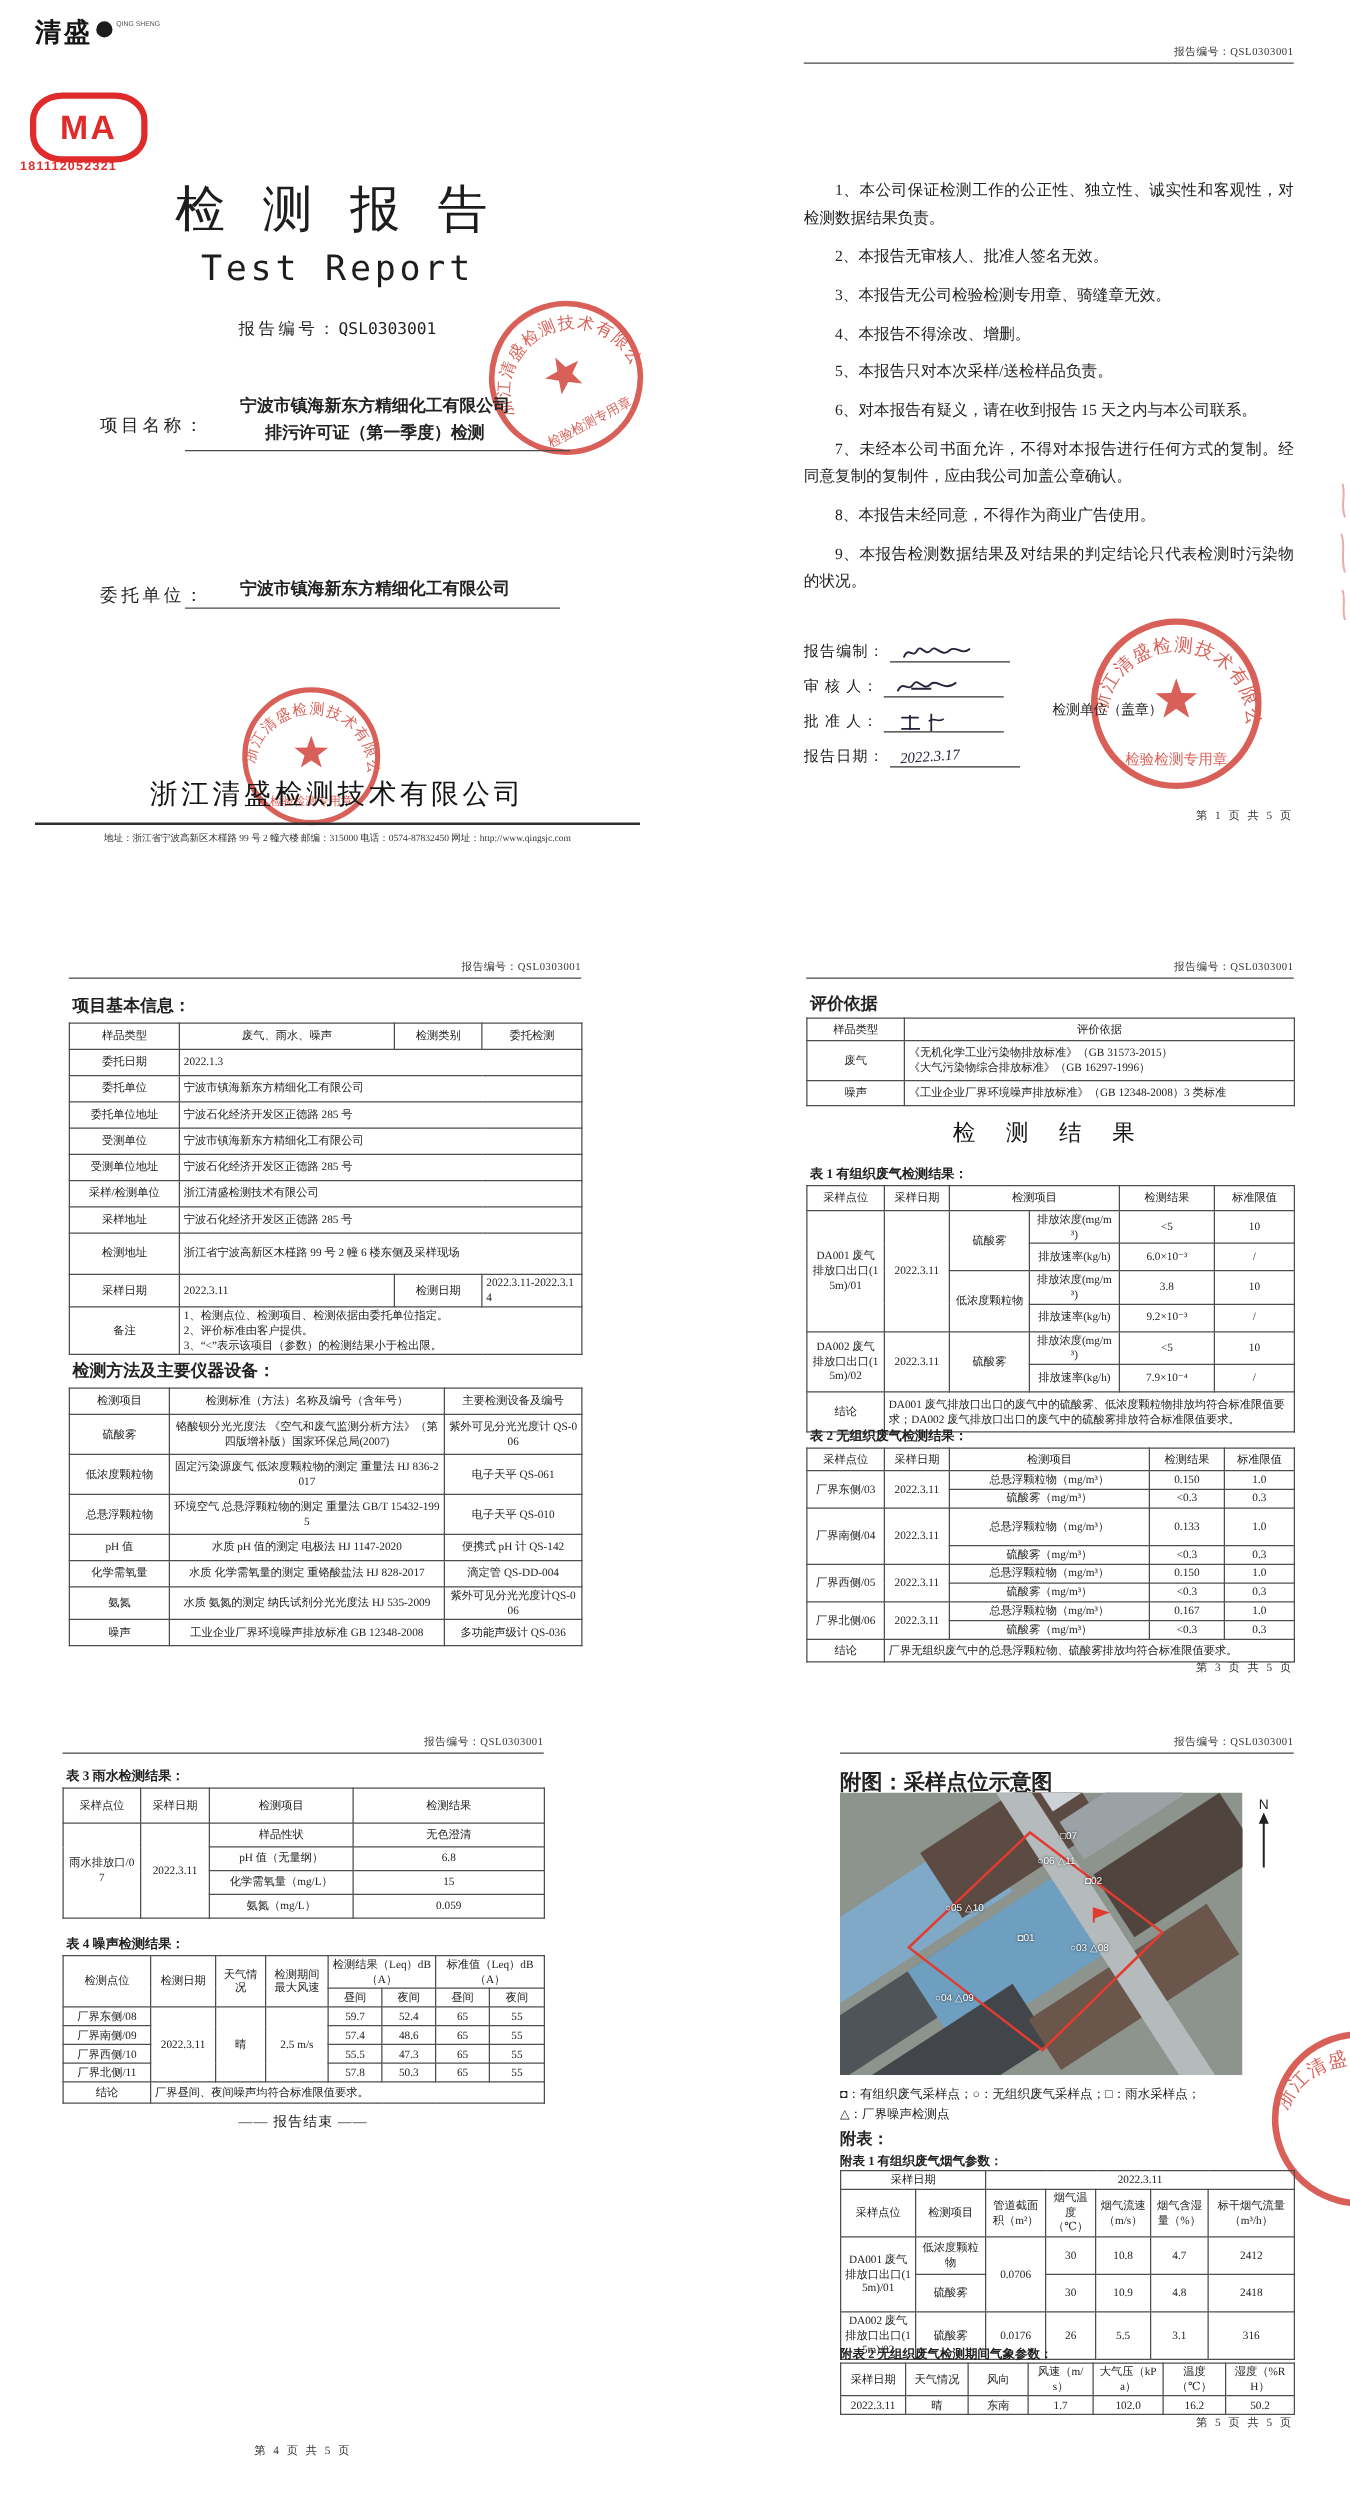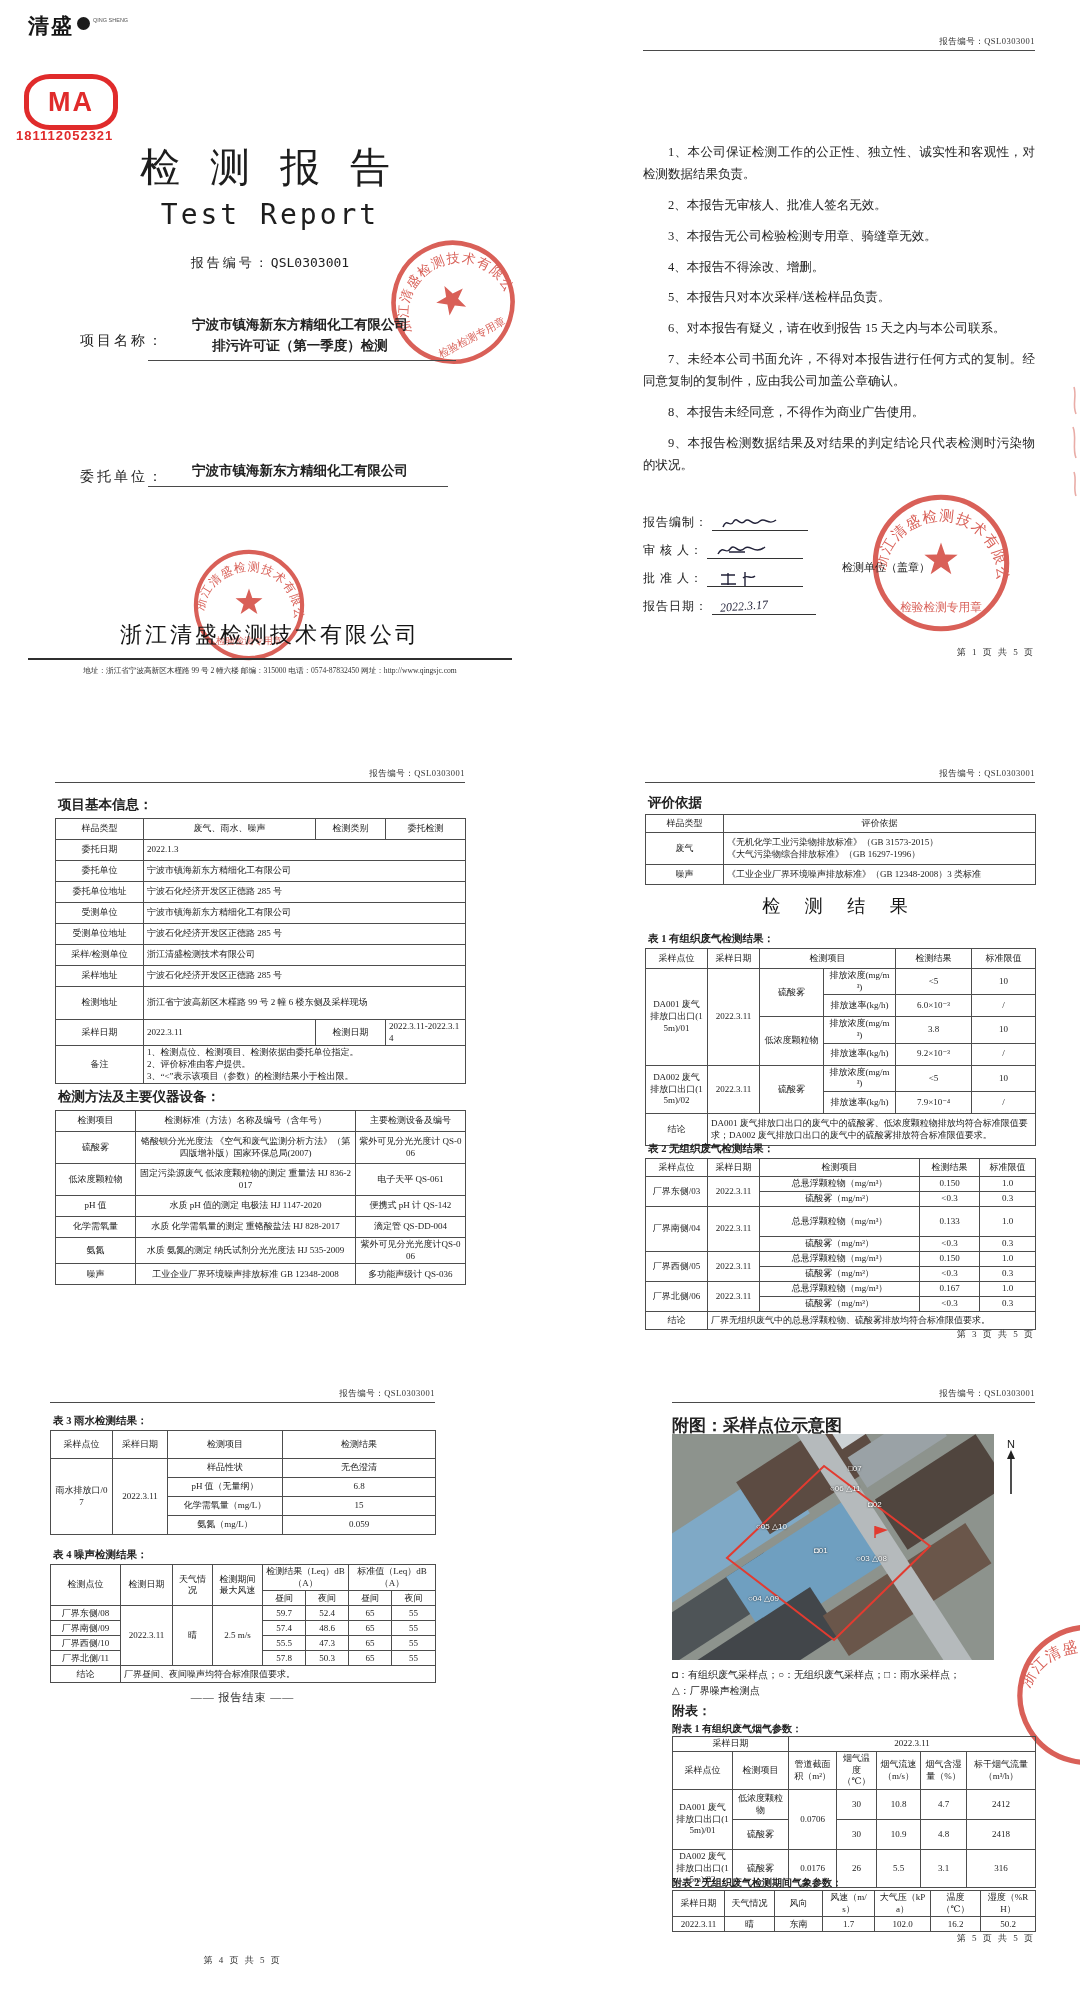--- a/index.html
+++ b/index.html
@@ -44,21 +44,21 @@
 <div class="page" id="p1">
   <div class="abs" style="left:28px;top:12px;display:flex;align-items:flex-start;gap:3px">
     <span style="font-size:21px;font-weight:900;letter-spacing:2px;color:#161616">清盛</span>
     <span style="width:13px;height:13px;border-radius:50%;background:#1c1c1c;display:inline-block;margin-top:5px"></span>
     <span style="font-size:5.5px;color:#555;line-height:1.1;margin-top:5px;font-family:'Liberation Sans',sans-serif">QING SHENG</span>
   </div>
 
   <div class="abs cma-box" style="left:24px;top:74px">
     <span class="cma-ma">MA</span>
   </div>
-  <div class="abs" style="left:16px;top:128px;font-size:13px;font-weight:bold;color:#e02b2b;letter-spacing:1px;font-family:'Liberation Sans',sans-serif">181112052321</div>
+  <div class="abs" style="left:16px;top:128px;font-size:10px;font-weight:bold;color:#e02b2b;letter-spacing:1px;font-family:'Liberation Sans',sans-serif">181112052321</div>
 
   <div class="abs ctr" style="left:0;top:140px;width:540px;font-size:40px;letter-spacing:10px;color:#1d1d1d">检 测 报 告</div>
   <div class="abs ctr" style="left:0;top:198px;width:540px;font-size:28px;letter-spacing:3px;font-family:'DejaVu Sans Mono',monospace;color:#1d1d1d">Test Report</div>
 
   <div class="abs ctr" style="left:0;top:254px;width:540px;font-size:13px">
     <span style="letter-spacing:3px">报告编号：</span><span style="font-family:'DejaVu Sans Mono',monospace">QSL0303001</span>
   </div>
 
   <div class="abs" style="left:388px;top:236px;transform:rotate(-28deg)">
     <svg class="stamp" width="132" height="132" viewBox="0 0 100 100">
@@ -240,20 +240,25 @@
     </tr>
     <tr style="height:32px">
           <td>硫酸雾</td>
           <td>铬酸钡分光光度法 《空气和废气监测分析方法》（第四版增补版）国家环保总局(2007)</td>
           <td>紫外可见分光光度计 QS-006</td>
         </tr>
     <tr style="height:32px">
           <td>低浓度颗粒物</td>
           <td>固定污染源废气 低浓度颗粒物的测定 重量法 HJ 836-2017</td>
           <td>电子天平 QS-061</td>
+        </tr>
+    <tr style="height:32px">
+          <td>总悬浮颗粒物</td>
+          <td>环境空气 总悬浮颗粒物的测定 重量法 GB/T 15432-1995</td>
+          <td>电子天平 QS-010</td>
         </tr>
     <tr style="height:21px">
           <td>pH 值</td>
           <td>水质 pH 值的测定 电极法 HJ 1147-2020</td>
           <td>便携式 pH 计 QS-142</td>
         </tr>
     <tr style="height:21px">
           <td>化学需氧量</td>
           <td>水质 化学需氧量的测定 重铬酸盐法 HJ 828-2017</td>
           <td>滴定管 QS-DD-004</td>

